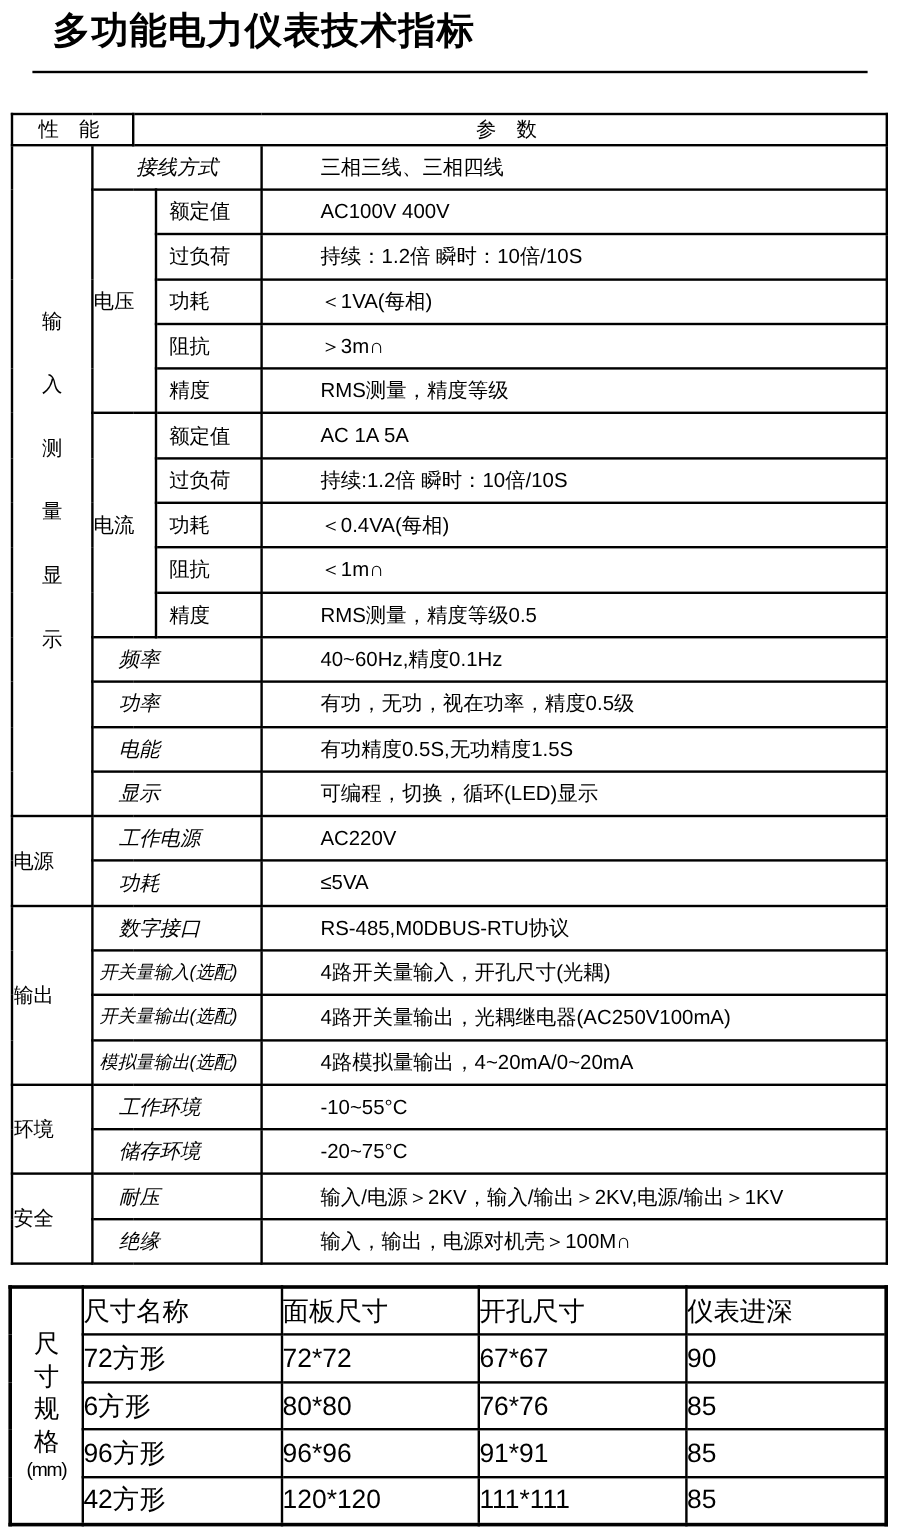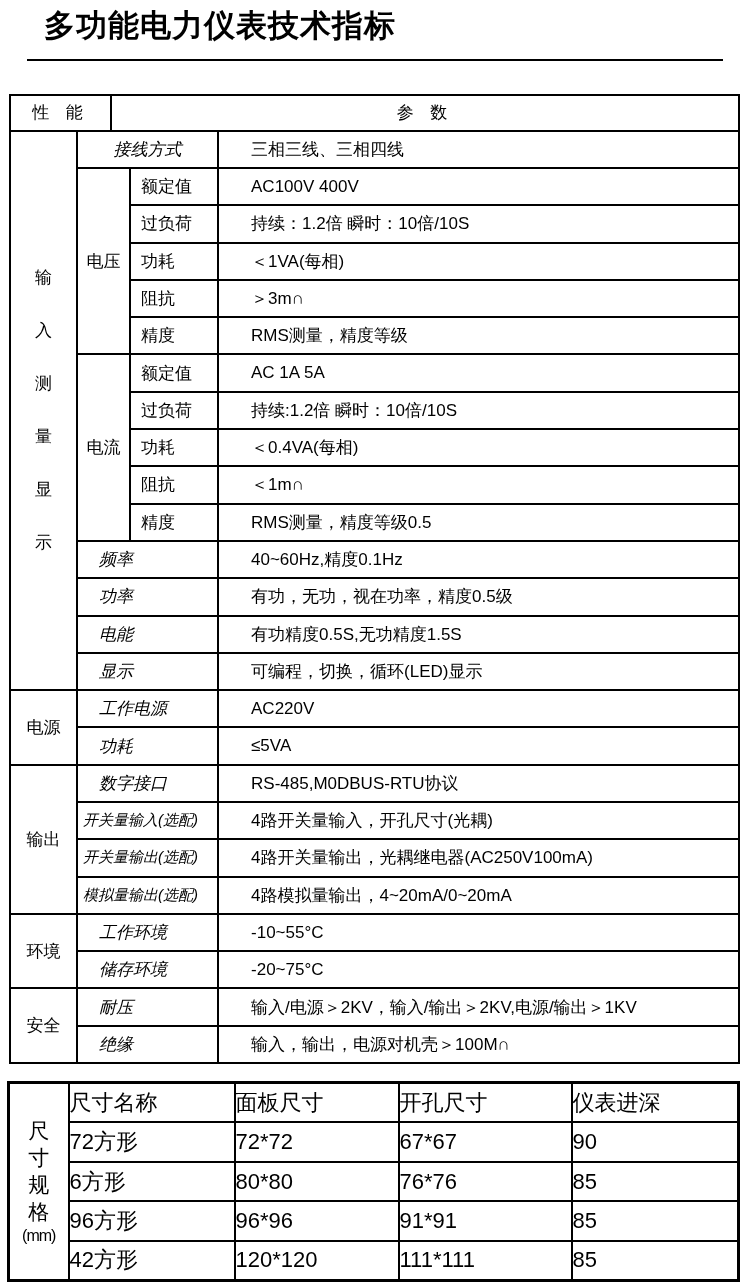--- a/index.html
+++ b/index.html
@@ -16,28 +16,28 @@
   .title-rule {
     height:2px; background:#000; width:696px; margin:15px 0 0 27px;
   }
 
   table { border-collapse:collapse; table-layout:fixed; }
   td { border:2px solid #000; padding:0; overflow:hidden; }
 
   
   .spec { width:729px; margin:33px 0 0 9px; font-size:17px; }
   .spec tr { height:37.3px; }
-  .spec tr.hdr-row { height:36px; }
+  .spec tr.hdr-row { height:26px; }
   .spec .hdr { text-align:center; letter-spacing:6px; font-weight:400; }
-  .spec .grp { text-align:center;border-radius:14px; }
+  .spec .grp { text-align:left;border-radius:14px; }
   .spec .lbl { padding-left:10px; text-align:left; }
   .spec .mlbl { padding-left:21px; text-align:left;font-style:italic; }
   .spec .mlbl.small { font-size:15px; padding-left:5px; letter-spacing:0; }
   .spec .mlbl.ctr { padding-left:0; text-align:center; }
-  .spec .val { padding-left:32px; text-align:left; }
+  .spec .val { padding-left:48px; text-align:left; }
   .vstack {
     display:flex; flex-direction:column; align-items:center; justify-content:center;
     gap:36px; line-height:1; height:100%;
   }
 
   
   .size { width:730px; margin:17px 0 0 7px; font-size:22px; border:3px solid #000; }
   .size tr { height:39.6px; }
   .size td { }
   .size-grp {

